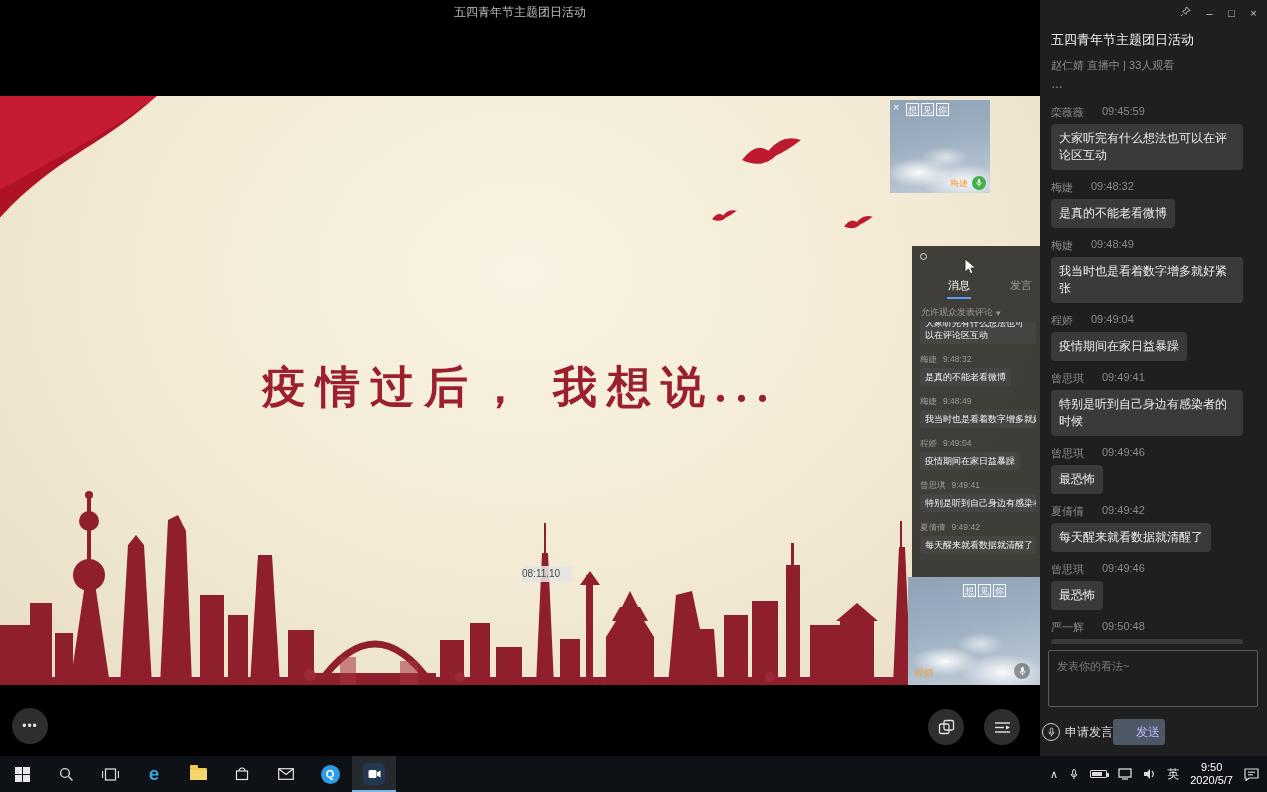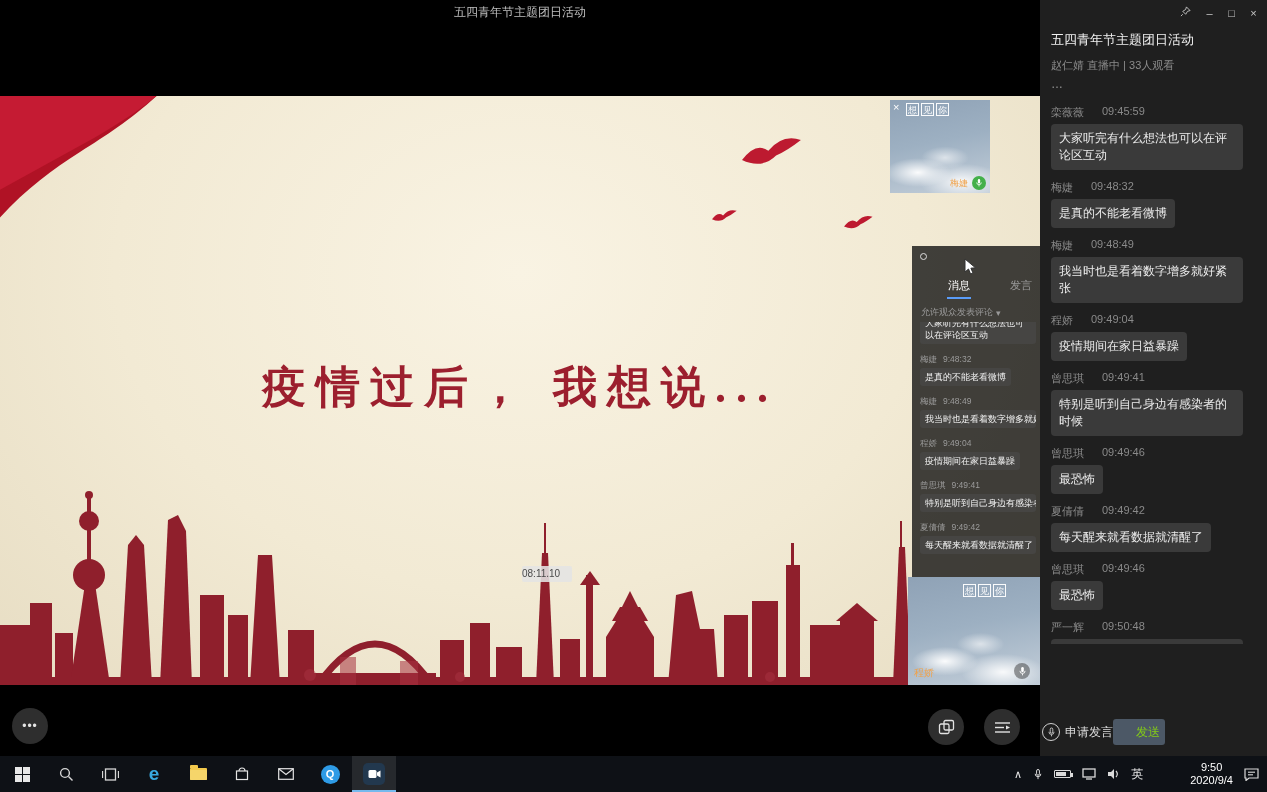--- a/index.html
+++ b/index.html
@@ -103,21 +103,21 @@
   .sb-input { position:absolute; left:8px; top:650px; width:210px; height:57px;
               background:transparent; border:1px solid #5c5c5c; border-radius:2px; resize:none;
               color:#ddd; font-size:11px; padding:8px; outline:none;
               font-family:"Liberation Sans","DejaVu Sans",sans-serif; }
   .sb-input::placeholder { color:#7a7a7a; }
   .sb-bottom { position:absolute; left:2px; top:718px; width:211px; height:28px;
                display:flex; align-items:center; }
   .req-speak { display:flex; align-items:center; gap:5px; color:#dcdcdc; font-size:12px; background:none; border:none; }
   .req-ic { width:18px; height:18px; border:1px solid #cfcfcf; border-radius:50%;
             display:flex; align-items:center; justify-content:center; }
-  .send-btn { width:52px; height:26px; background:#4c5866; color:#84cc16; font-size:12px;
+  .send-btn { width:52px; height:26px; background:#4c5866; color:#c4b5fd; font-size:12px;
               border:none; border-radius:3px;padding-left:18px; }
 
   
   .taskbar { position:absolute; left:0; top:756px; width:1267px; height:36px; background:#0e1116;
              display:flex; align-items:stretch; }
   .tb-left { display:flex; }
   .tb-tile { width:44px; display:flex; align-items:center; justify-content:center; }
   .tb-tile.active { background:rgba(255,255,255,.10); box-shadow:inset 0 -2px 0 #76b9ed; }
   .edge-e { color:#38a9e0; font-size:19px; font-weight:bold; }
   .folder-ic { position:relative; width:17px; height:12px; background:#f2c94c; border-radius:1px; }
@@ -125,21 +125,21 @@
                        background:#f2c94c; border-radius:1px 1px 0 0; }
   .folder-ic::after { content:""; position:absolute; left:0; top:2px; width:17px; height:10px;
                       background:#f6d56a; border-radius:1px; }
   .q-circle { width:19px; height:19px; border-radius:50%; background:#2e9be6; color:#fff;
               font-size:11px; font-weight:bold; display:flex; align-items:center; justify-content:center; }
   .live-app { width:22px; height:22px; border-radius:5px; background:#22384e;
               display:flex; align-items:center; justify-content:center; }
   .tb-right { margin-left:auto; display:flex; align-items:center; gap:11px; padding-right:8px; }
   .tray-txt { color:#e8e8e8; font-size:12px; }
   .chev { color:#e8e8e8; font-size:11px; }
-  .clock { color:#fff; font-size:11px; line-height:13px; text-align:center;margin-left:36px; }
+  .clock { color:#fff; font-size:11px; line-height:13px; text-align:center; }
   .battery { position:relative; width:17px; height:8px; border:1px solid #dadada; border-radius:1px; }
   .battery::before { content:""; position:absolute; right:-3px; top:2px; width:2px; height:4px; background:#dadada; }
   .battery::after { content:""; position:absolute; left:1px; top:1px; width:10px; height:4px; background:#dadada; }
   svg { display:block; }
 </style>
 </head>
 <body>
 
 <div class="screen">
 
@@ -431,20 +431,21 @@
 
         <div class="msg">
           <div class="head">
             <span class="name">严一辉</span>
             <span class="time">09:50:48</span>
           </div>
           <span class="bubble">五四争做新青年，敢为人先追求卓越</span>
         </div>
       </div>
 
+    <textarea class="sb-input" placeholder="发表你的看法~" style=""></textarea>
 
     <div class="sb-bottom">
       <button class="req-speak">
         <span class="req-ic">
           <svg width="9" height="11" viewBox="0 0 14 16">
               <rect x="5" y="1" width="4" height="8" rx="2" fill="none" stroke="#cfcfcf" stroke-width="1.4"></rect>
               <path d="M3 7 a4 4 0 0 0 8 0" fill="none" stroke="#cfcfcf" stroke-width="1.4"></path>
               <line x1="7" y1="11.5" x2="7" y2="14" stroke="#cfcfcf" stroke-width="1.4"></line>
             </svg>
         </span>
@@ -526,21 +527,21 @@
       </span>
       <span>
         <svg width="13" height="12" viewBox="0 0 13 12">
             <polygon points="1,4 4,4 7,1 7,11 4,8 1,8" fill="#dadada"></polygon>
             <path d="M9 3 a4.5 4.5 0 0 1 0 6" fill="none" stroke="#dadada" stroke-width="1.2"></path>
           </svg>
       </span>
       <span class="tray-txt">英</span>
       <span class="clock">
         <div>9:50</div>
-        <div>2020/9/4</div>
+        <div>2020/5/7</div>
       </span>
       <span>
         <svg width="15" height="13" viewBox="0 0 15 13">
             <path d="M1 1 H14 V10 H5 L2 12.5 V10 H1 Z" fill="none" stroke="#dadada" stroke-width="1.2"></path>
             <line x1="4" y1="4.2" x2="11" y2="4.2" stroke="#dadada" stroke-width="1.1"></line>
             <line x1="4" y1="6.8" x2="9" y2="6.8" stroke="#dadada" stroke-width="1.1"></line>
           </svg>
       </span>
     </div>
   </div>

